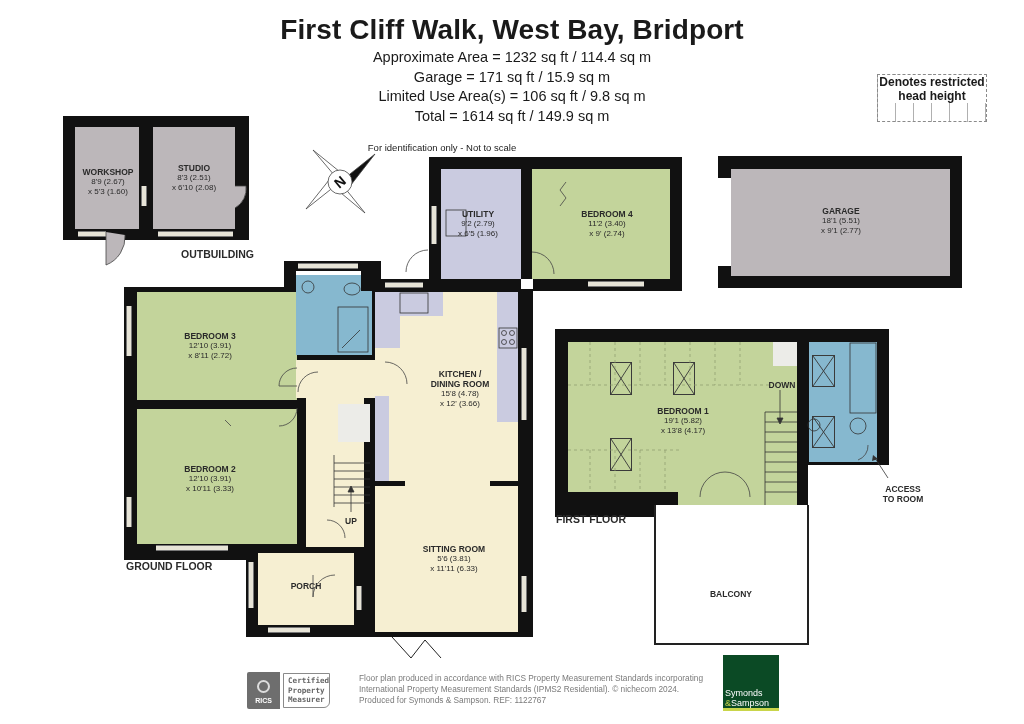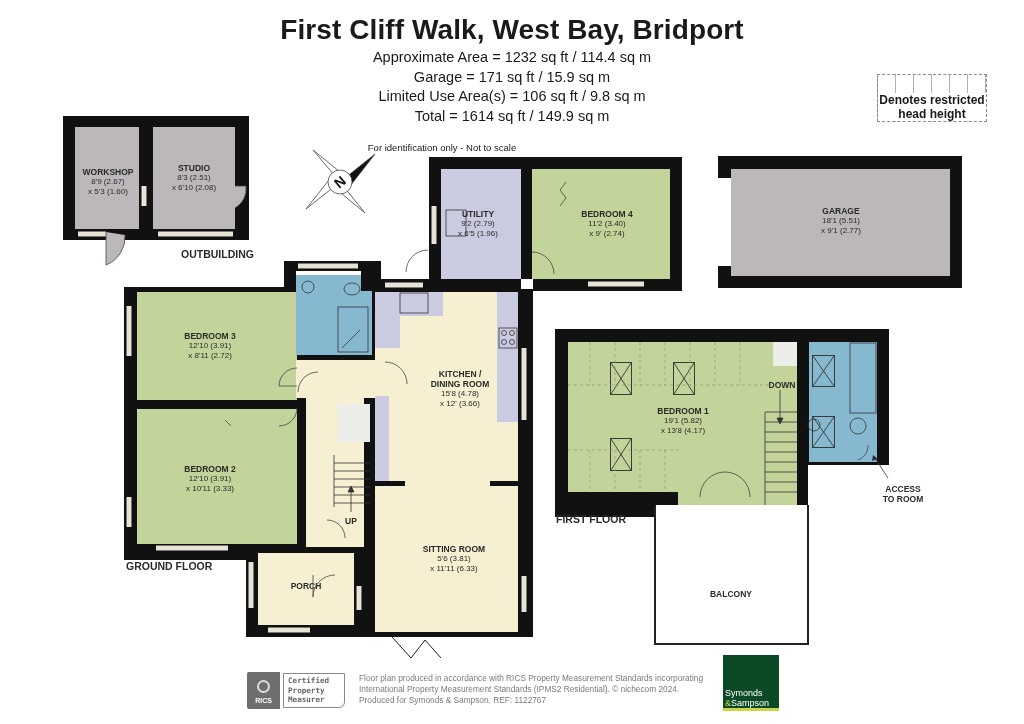--- a/index.html
+++ b/index.html
@@ -5,21 +5,21 @@
   * { box-sizing: border-box; margin: 0; padding: 0; }
   html, body { width: 1024px; height: 724px; background: #ffffff; overflow: hidden; }
   body { position: relative; font-family: "Liberation Sans", sans-serif; color: #1a1a1a; }
 
   .abs { position: absolute; }
   .title { left: 0; width: 1024px; top: 14px; text-align: center; font-size: 28px; font-weight: bold; letter-spacing: 0.1px; }
   .area-lines { left: 0; width: 1024px; top: 48px; text-align: center; font-size: 14.5px; line-height: 19.5px; }
   .note { left: 0; width: 884px; top: 142px; text-align: center; font-size: 9.5px; }
 
   .legend { left: 877px; top: 74px; width: 110px; height: 48px; border: 1px dashed #8a8a8a;
-            display: flex; align-items: flex-end; justify-content: center; text-align: center;
+            display: flex; align-items: flex-start; justify-content: center; text-align: center;
             font-weight: bold; font-size: 12px; line-height: 14px;
             background-image: repeating-linear-gradient(90deg, transparent 0 17px, #b0b0b0 17px 18px); background-size: 18px 100%; }
   .legend span { background: #fff; padding: 0 1px; }
 
   
   .wall { background: #111111; position: absolute; }
   .room { position: absolute; }
   .green { background: #c3d49b; }
   .cream { background: #f6efd2; }
   .grey  { background: #bcb7ba; }
@@ -36,21 +36,21 @@
 
   .skylight { position: absolute; border: 1.5px solid #3a3a3a; background: transparent; }
   .skylight svg { width: 100%; height: 100%; display: block; }
 
   svg.overlay { position: absolute; left: 0; top: 0; width: 1024px; height: 724px; pointer-events: none; }
 
   
   .rics { left: 247px; top: 672px; width: 106px; height: 37px; display: flex; }
   .rics-badge { width: 33px; height: 37px; background: #6e6e6e; color: #fff; font-size: 7px; font-weight: bold; text-align: center; display: flex; flex-direction: column; justify-content: flex-end; padding-bottom: 5px; border-radius: 2px 0 0 2px; }
   .rics-badge .seal { width: 13px; height: 13px; border-radius: 50%; border: 2px solid #ddd; margin: 0 auto 4px auto; }
-  .rics-cert { width: 62px; height: 35px; margin-left: 3px; margin-top: 1px; border: 1px solid #8a8a8a; border-radius: 0 0 6px 0; font-family: "DejaVu Sans Mono", monospace; font-size: 7.6px; line-height: 9.5px; color: #666; padding: 2px 4px; font-weight: bold; }
+  .rics-cert { width: 47px; height: 35px; margin-left: 3px; margin-top: 1px; border: 1px solid #8a8a8a; border-radius: 0 0 6px 0; font-family: "DejaVu Sans Mono", monospace; font-size: 7.6px; line-height: 9.5px; color: #666; padding: 2px 4px; font-weight: bold; }
   .disclaimer { left: 359px; top: 673px; width: 360px; font-size: 8.3px; line-height: 11px; color: #7a7a7a; }
   .brand { left: 723px; top: 655px; width: 56px; height: 56px; background: #0b4a25; color: #fff; font-size: 9px; line-height: 10px; padding: 33px 0 0 2px; border-bottom: 3px solid #c9d54a; }
   .brand .amp { color: #c9d54a; }
 </style>
 </head>
 <body>
 
 <div class="abs title">First Cliff Walk, West Bay, Bridport</div>
 <div class="abs area-lines">
   <div>Approximate Area = 1232 sq ft / 114.4 sq m</div>

